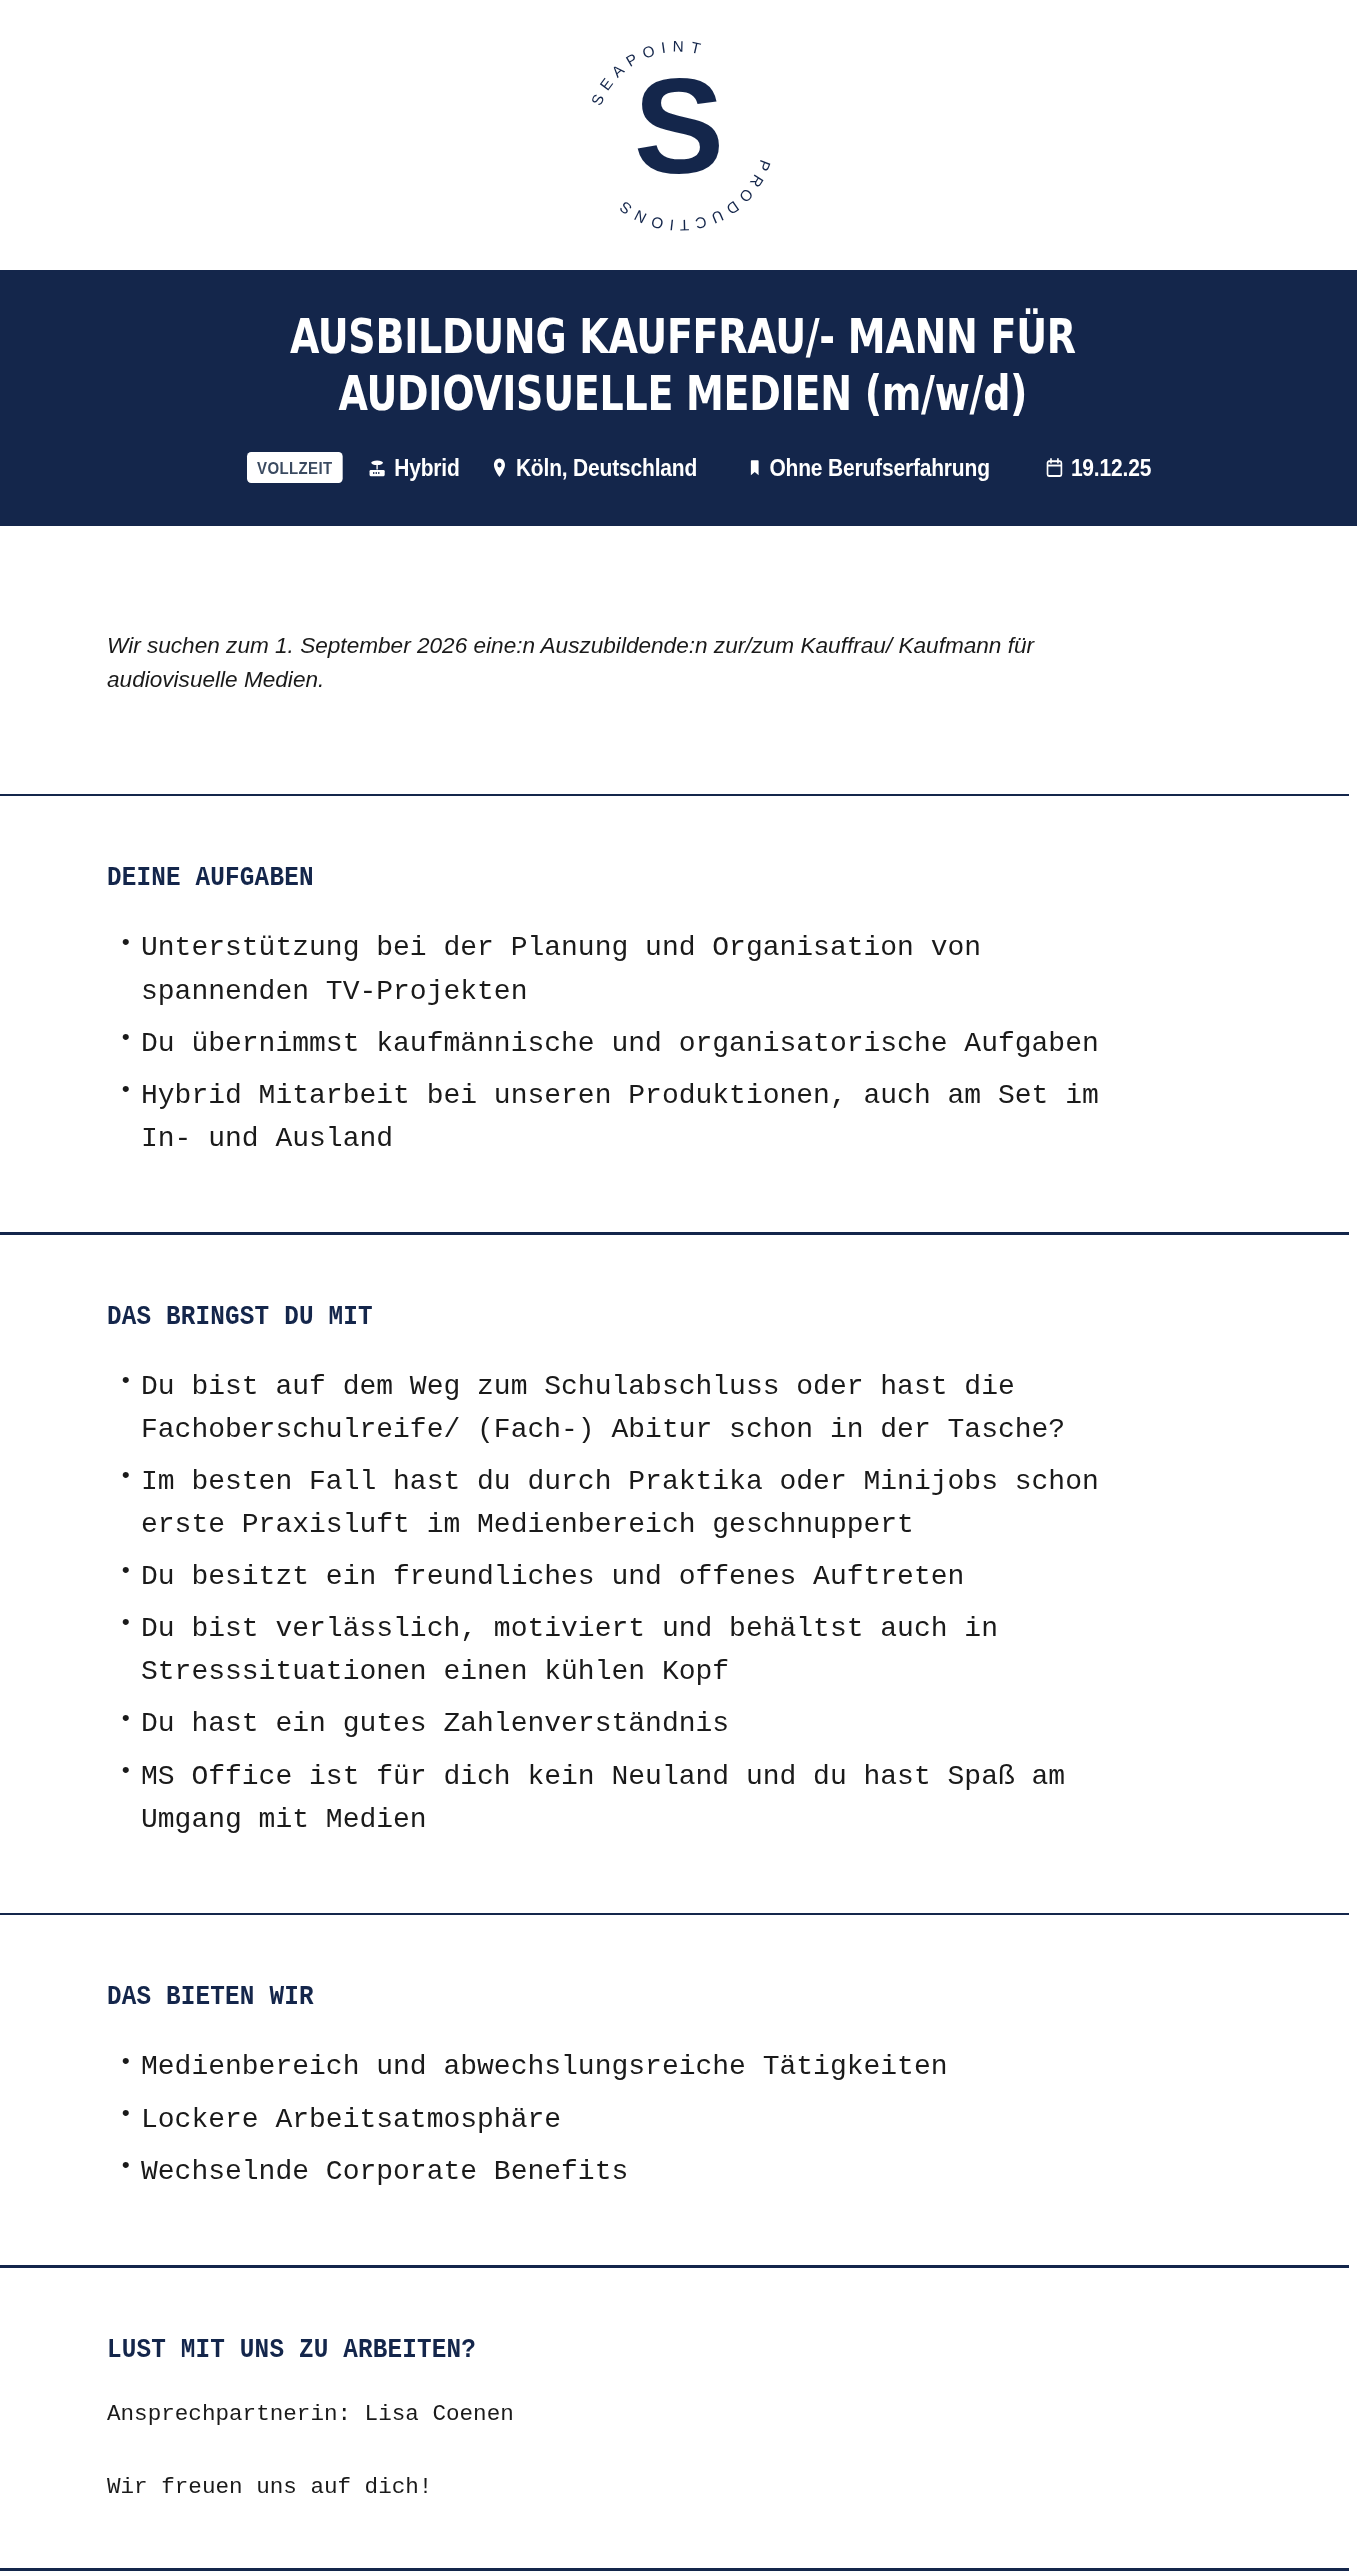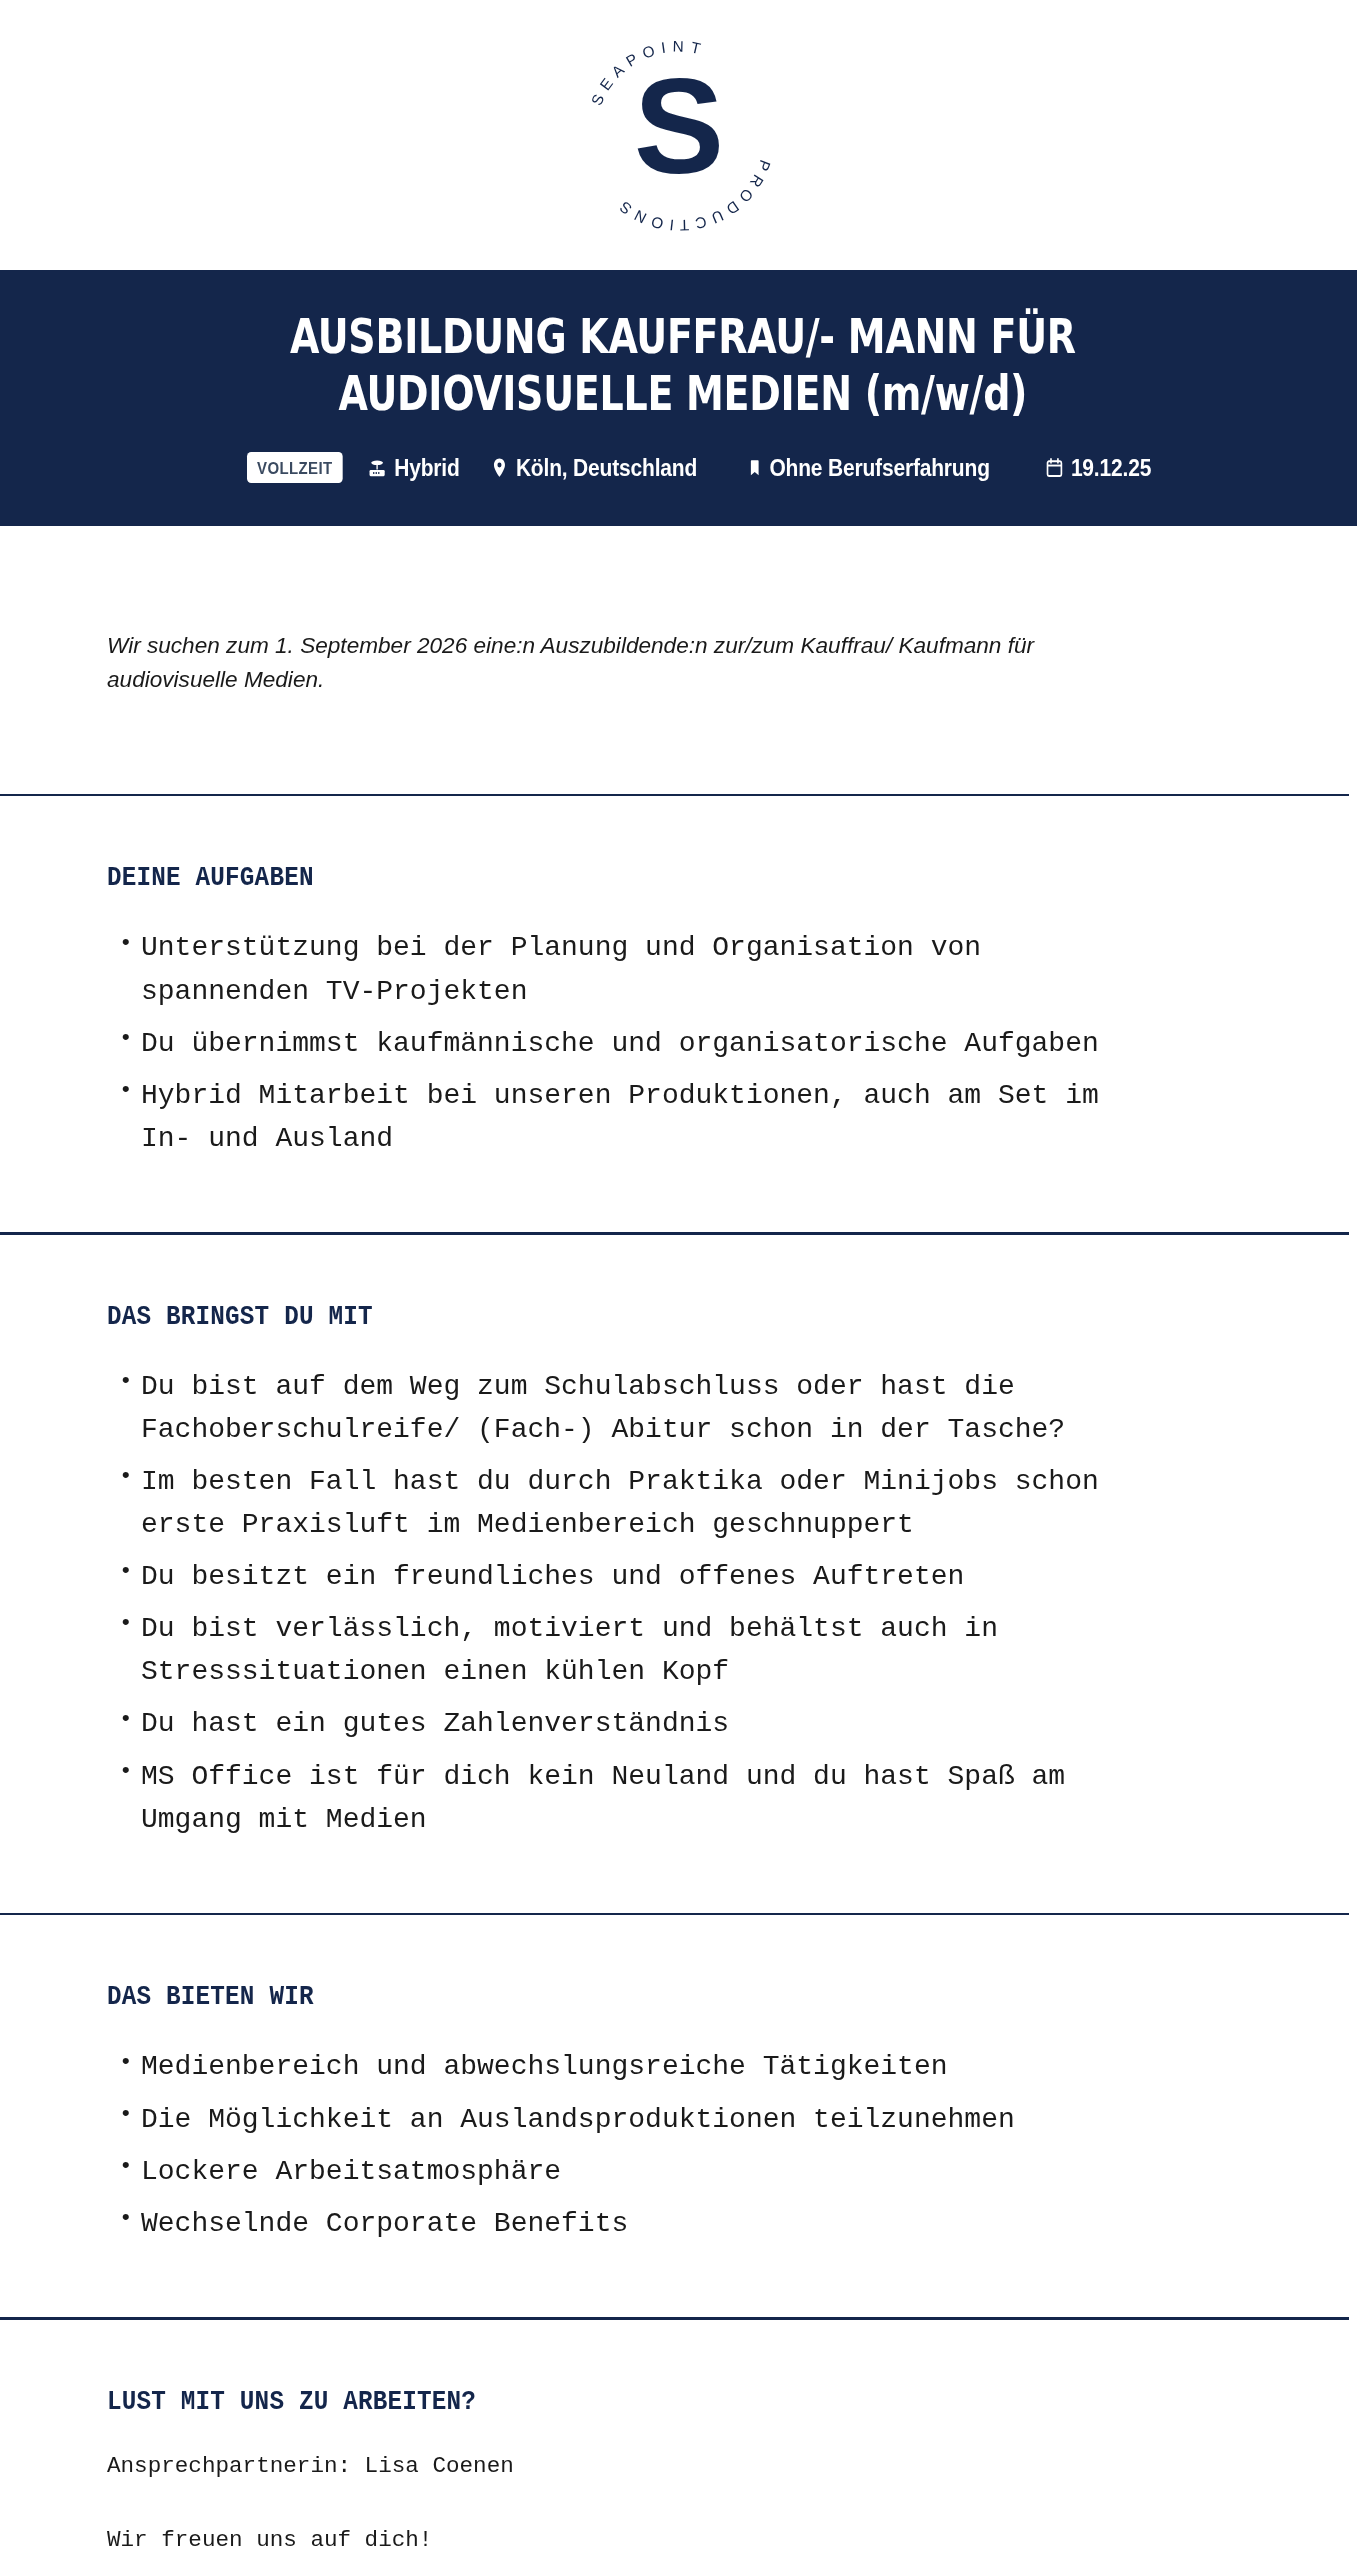--- a/index.html
+++ b/index.html
@@ -300,21 +300,20 @@
         <li>MS Office ist für dich kein Neuland und du hast Spaß am Umgang mit Medien</li>
       </ul>
     </div>
 
     <div class="divider"></div>
 
     <div class="section">
       <h2 class="section-title">DAS BIETEN WIR</h2>
       <ul class="bullets">
         <li>Medienbereich und abwechslungsreiche Tätigkeiten</li>
-        <li>Die Möglichkeit an Auslandsproduktionen teilzunehmen</li>
         <li>Lockere Arbeitsatmosphäre</li>
         <li>Wechselnde Corporate Benefits</li>
       </ul>
     </div>
 
     <div class="divider"></div>
 
     <div class="section">
       <h2 class="section-title">LUST MIT UNS ZU ARBEITEN?</h2>
       <p class="contact-line">Ansprechpartnerin: Lisa Coenen</p>

